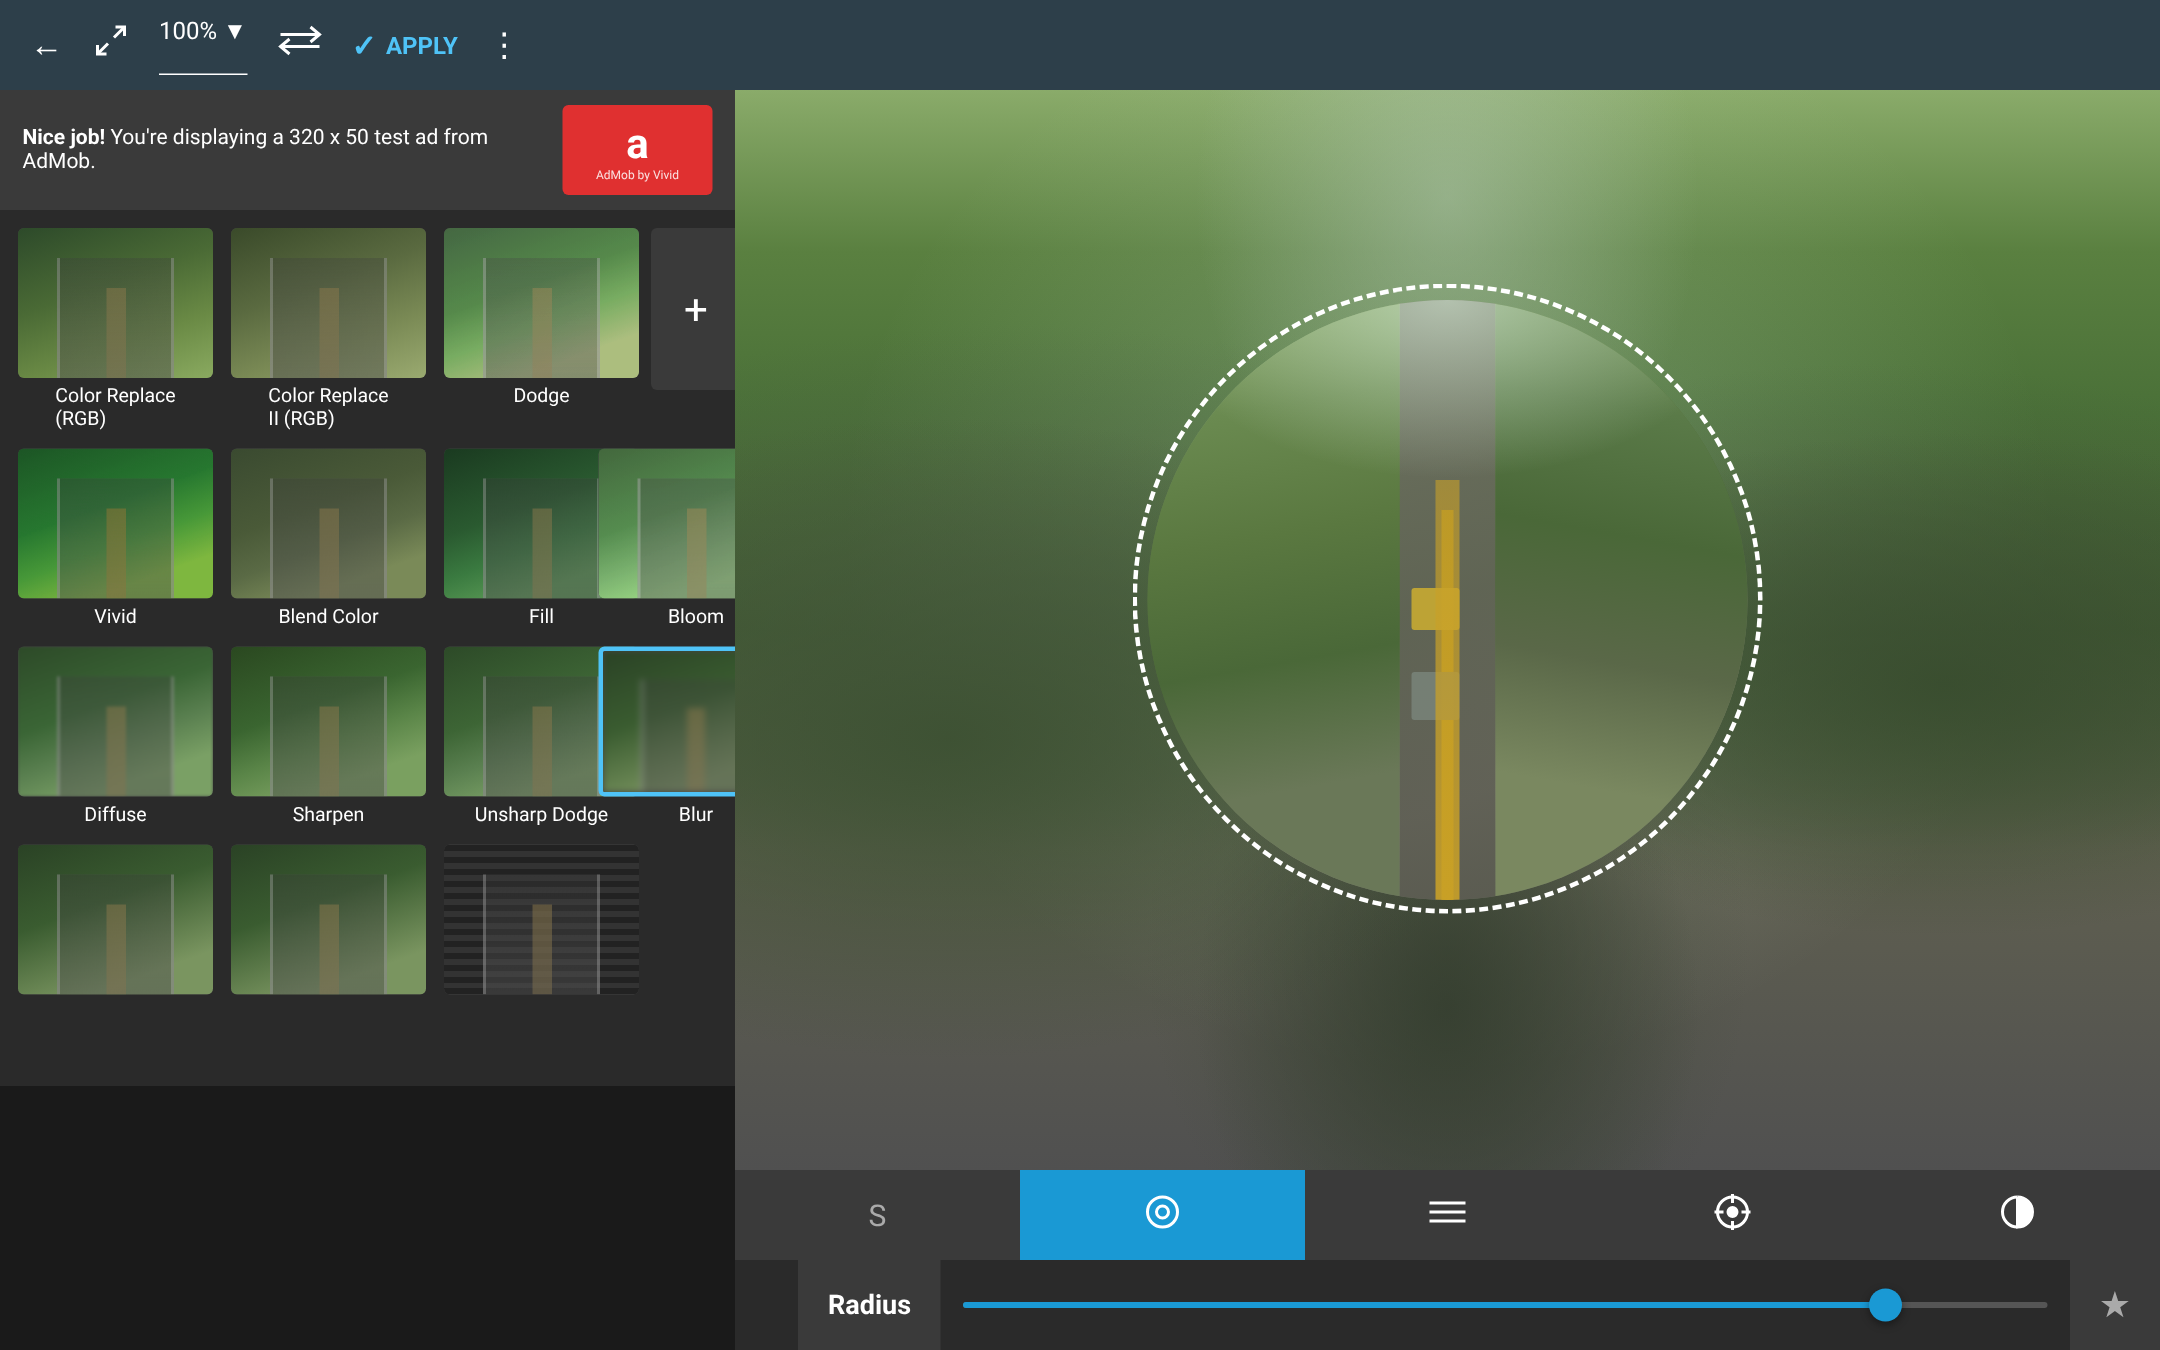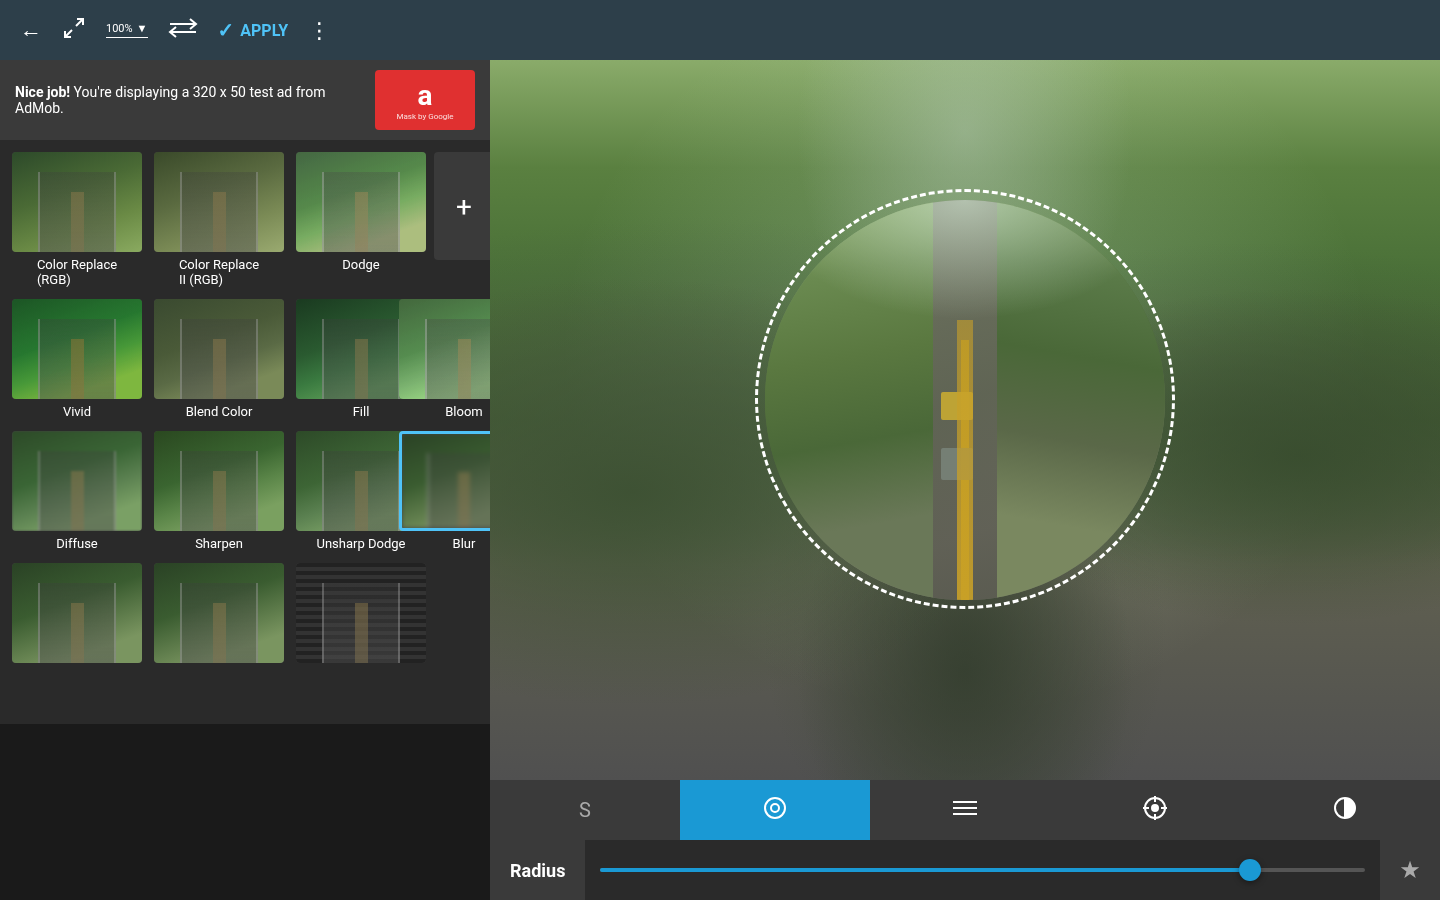--- a/index.html
+++ b/index.html
@@ -39,23 +39,23 @@
     #header .fullscreen-icon {
       color: white;
       font-size: 22px;
       cursor: pointer;
     }
     #header .zoom-control {
       display: flex;
       align-items: center;
       gap: 4px;
       color: white;
-      font-size: 11px;
+      font-size: 16px;
       border-bottom: 1px solid white;
-      padding-bottom: 2px;
+      padding-bottom: 18px;
       cursor: pointer;
     }
     #header .swap-icon {
       color: white;
       font-size: 22px;
       cursor: pointer;
     }
     #header .apply-btn {
       display: flex;
       align-items: center;
@@ -369,20 +369,21 @@
     .param-label {
       background: #3a3a3a;
       color: white;
       font-size: 18px;
       font-weight: bold;
       padding: 0 20px;
       height: 60px;
       display: flex;
       align-items: center;
       flex-shrink: 0;
+      margin-left: 42px;
     }
 
     .slider-container {
       flex: 1;
       padding: 0 15px;
       display: flex;
       align-items: center;
     }
 
     .slider-track {
@@ -463,21 +464,21 @@
 
   <div id="left-panel">
 
     <div id="ad-banner">
       <div class="ad-text">
         <strong>Nice job!</strong>
         <span> You're displaying a 320 x 50 test ad from AdMob.</span>
       </div>
       <div class="ad-logo">
         <span class="logo-a" style="font-size:28px; font-weight:bold;">a</span>
-        <span class="logo-sub">Mask by Google</span>
+        <span class="logo-sub">AdMob by Vivid</span>
       </div>
     </div>
 
     <div id="filter-grid">
 
       <div class="filter-item">
         <div class="filter-thumb color-replace">
           <div class="city-img"></div>
         </div>
         <span class="filter-label">Color Replace<br>(RGB)</span>

